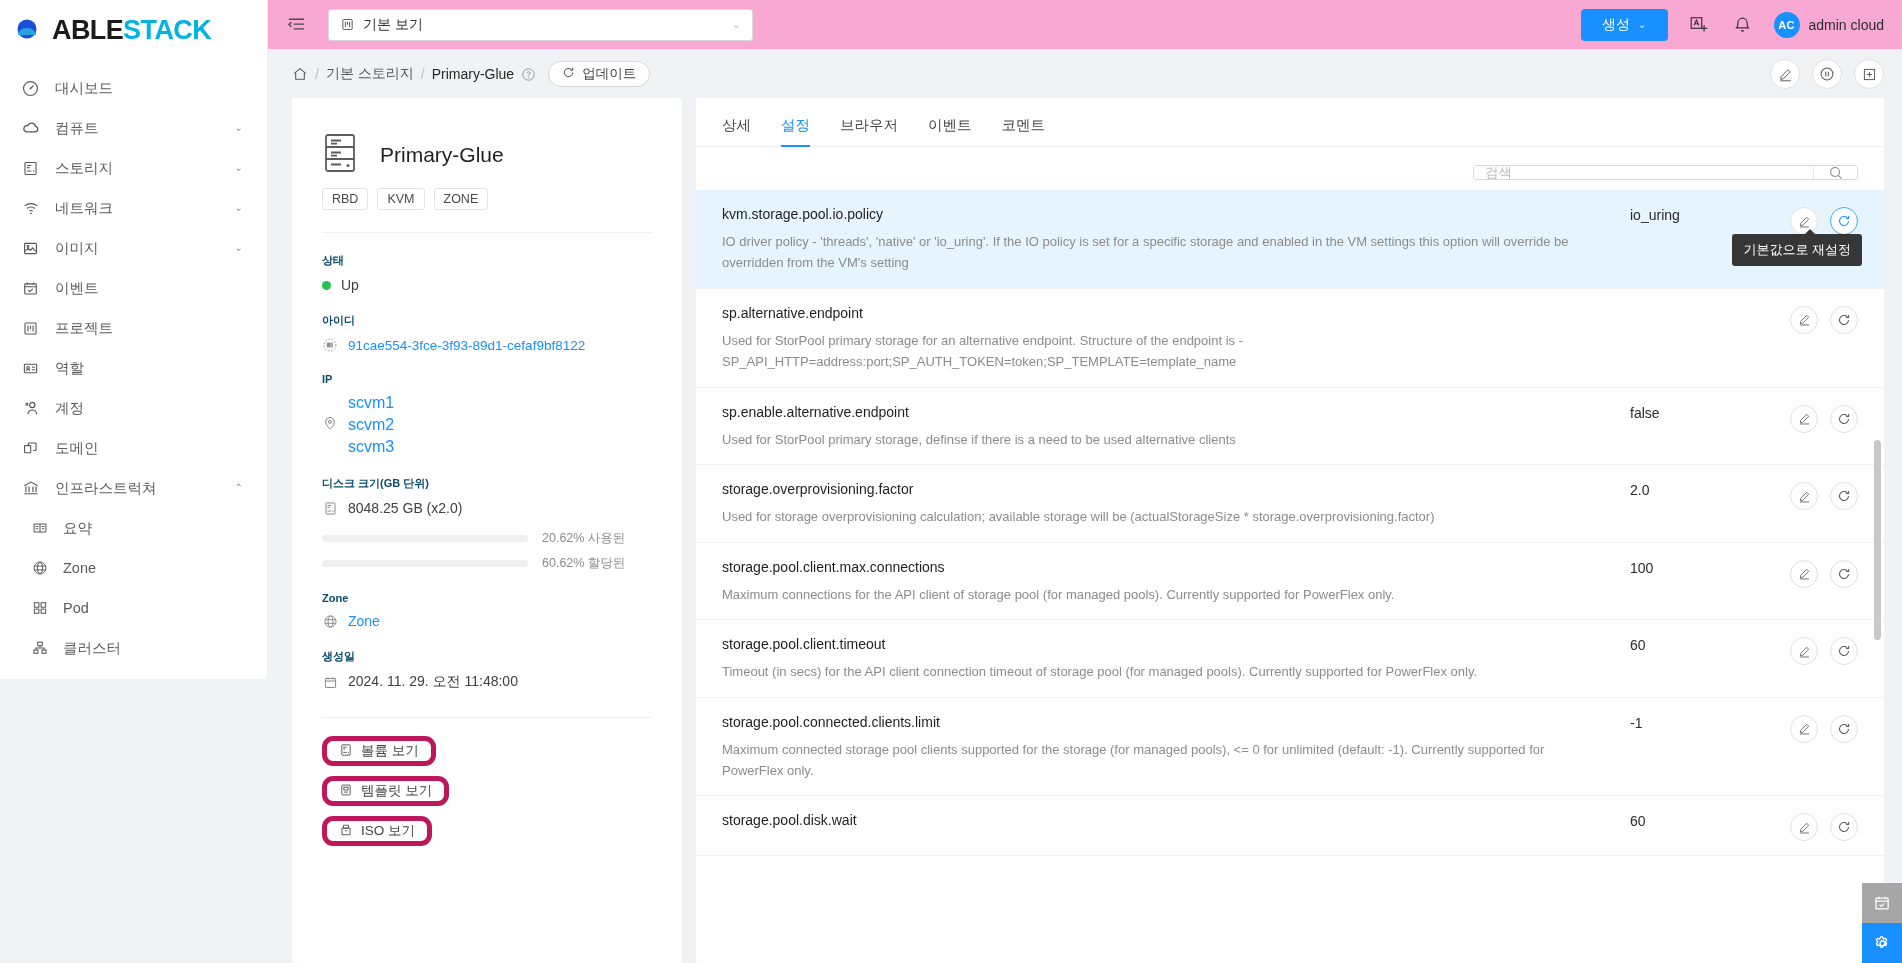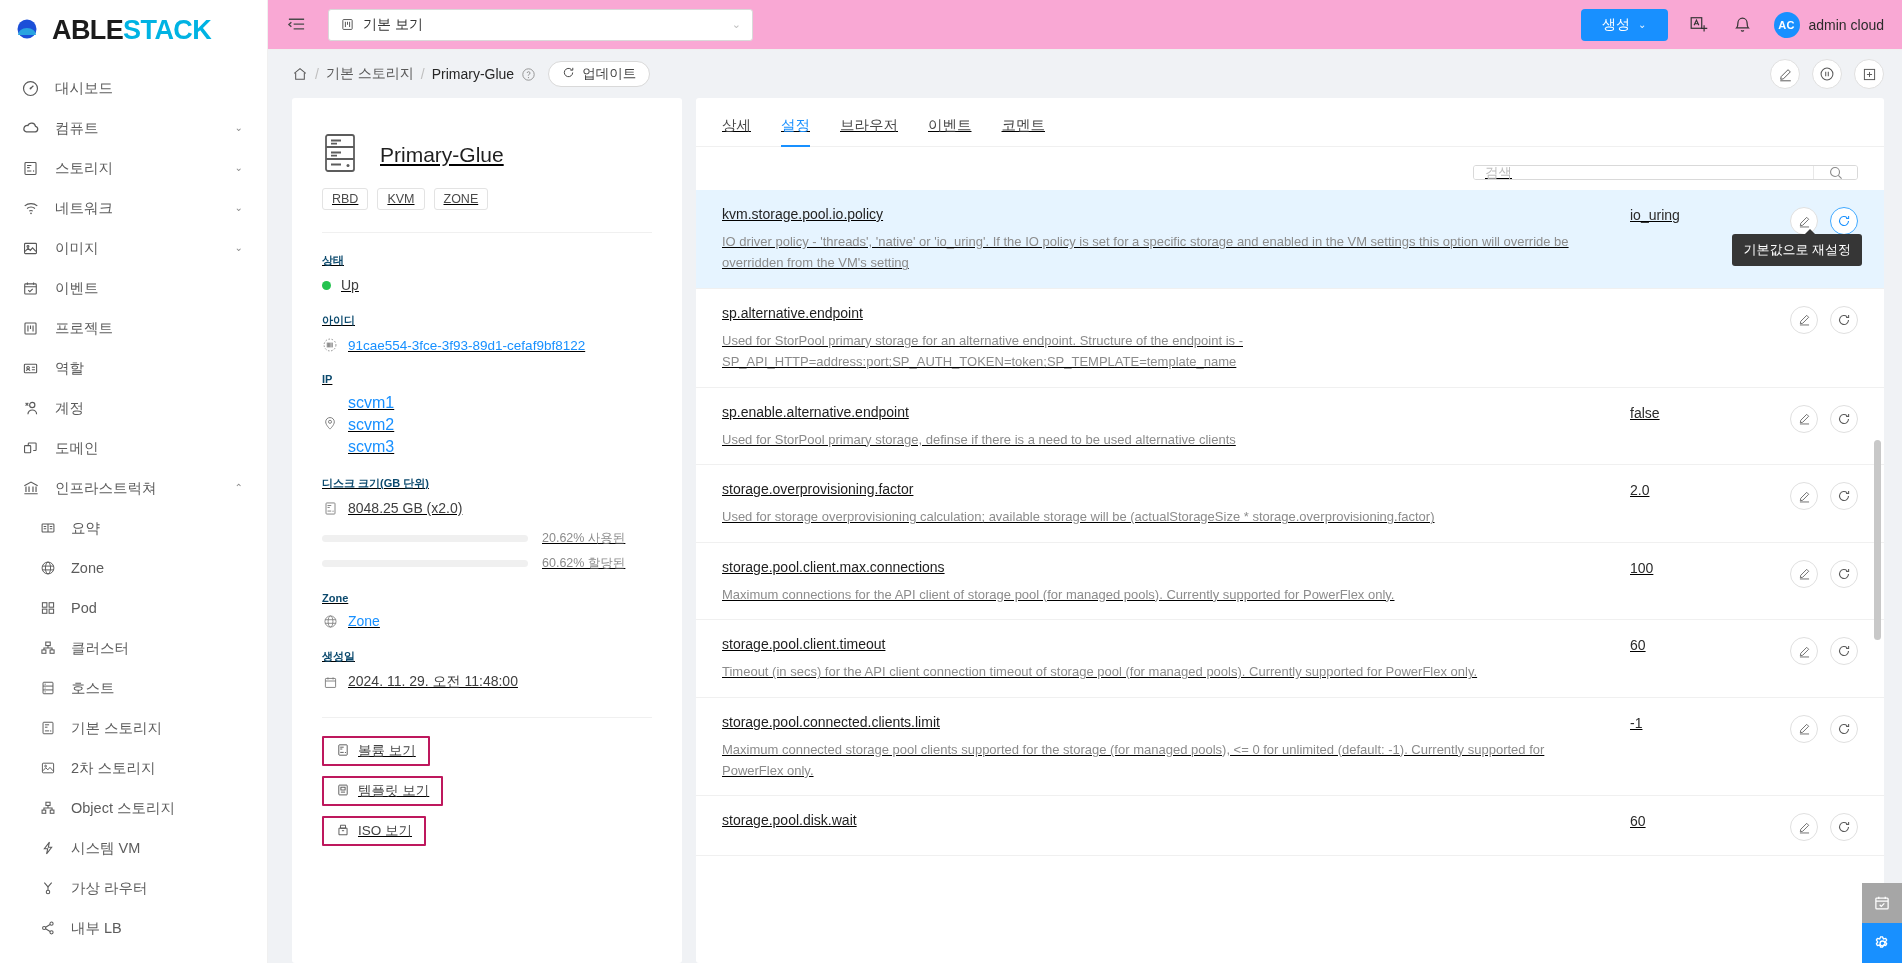--- a/index.html
+++ b/index.html
@@ -6,41 +6,41 @@
   html, body {
     width: 1902px; height: 963px;
     font-family: "Liberation Sans", "DejaVu Sans", sans-serif;
     background: #f0f2f5; overflow: hidden;
     -webkit-font-smoothing: antialiased;
   }
   .app { display: flex; width: 1902px; height: 963px; }
 
   
   .sidebar {
-    width: 268px; min-width: 268px; height: 963px;
+    width: 268px; min-width: 268px; height: 679px;
     background: #ffffff; border-right: 1px solid #f0f0f0;
     overflow: hidden; position: relative;
   }
   .logo-wrap { height: 60px; display: flex; align-items: center; padding-left: 16px; }
   .logo-cloud { position: relative; width: 34px; height: 24px; margin-right: 2px; }
   .logo-cloud svg { display:block; }
   .logo-text { font-size: 27px; font-weight: 700; letter-spacing: -0.6px; line-height: 1; }
   .logo-dark { color: #1b1b1b; }
   .logo-cy { color: #00b3e3; }
 
   .nav { padding-top: 8px; }
   .nav-item {
     display: flex; align-items: center; height: 40px;
     padding: 0 24px 0 22px; color: #5c5c5c; font-size: 14.5px;
     cursor: pointer; position: relative;
   }
   .nav-item .ico { width: 22px; min-width:22px; display:flex; align-items:center; justify-content:flex-start; color:#595959; }
   .nav-item .lbl { margin-left: 11px; flex: 1; white-space: nowrap; }
   .nav-item .chev { color: #8c8c8c; font-size: 10px; line-height: 1; }
-  .nav-item.sub { padding-left: 40px; font-size: 14.5px; }
+  .nav-item.sub { padding-left: 32px; font-size: 14.5px; }
   .nav-item.sub .ico { width: 20px; min-width: 20px; }
 
   
   .main { flex: 1; height: 963px; display: flex; flex-direction: column; background: #f0f2f5; overflow: hidden; }
 
   .topbar {
     height: 50px; background: #f9a8d4; display: flex; align-items: center;
     padding: 0 18px 0 14px; border-bottom: 1px solid #f0f0f0; flex-shrink: 0;
   }
   .collapse-btn { width: 28px; height: 28px; display: flex; align-items: center; justify-content: center; color: #4a4a4a; cursor: pointer; }
@@ -82,21 +82,21 @@
   }
   .crumb-actions { margin-left: auto; display: flex; align-items: center; gap: 12px; }
   .round-act {
     width: 30px; height: 30px; border-radius: 50%; border: 1px solid #e0e0e0; background: #fff;
     display: flex; align-items: center; justify-content: center; color: #595959; cursor: pointer;
   }
 
   .content { flex: 1; display: flex; gap: 14px; padding: 0 18px 0 24px; overflow: hidden; }
 
   
-  .card { background: #fff; border-radius: 3px; text-decoration: underline; }
+  .card { background: #fff; border-radius: 3px; }
   .left-card { width: 390px; min-width: 390px; padding: 26px 30px 0 30px; overflow: hidden; }
   .lc-head { display: flex; align-items: center; gap: 22px; margin-top: 8px; }
   .lc-title { font-size: 21px; color: #1f1f1f; font-weight: 400; }
   .tags { display: flex; gap: 9px; margin-top: 10px; }
   .tag { border: 1px solid #e3e3e3; border-radius: 3px; background:#fff; padding: 3px 9px; font-size: 12.5px; color: #4a4a4a; }
   .divider { height: 1px; background: #f0f0f0; margin: 22px 0 0 0; }
   .fld { margin-top: 20px; }
   .fld-label { font-size: 11px; font-weight: 700; color: #0c4a6e; margin-bottom: 9px; }
   .fld-row { display: flex; align-items: center; gap: 10px; font-size: 14px; color: #404040; }
   .fld-row .fi { color: #7a7a7a; display: flex; width: 16px; justify-content: center; }
@@ -106,21 +106,21 @@
   .ip-stack { display: flex; align-items: center; gap: 10px; }
   .ip-list { display: flex; flex-direction: column; gap: 4px; }
   .bar-block { margin-top: 14px; display: flex; flex-direction: column; gap: 8px; }
   .bar-line { display: flex; align-items: center; gap: 14px; }
   .bar-track { flex: 1; height: 7px; border-radius: 4px; background: #f0f0f0; overflow: hidden; }
   .bar-fill { height: 7px; border-radius: 4px; background: #1890ff; }
   .bar-lbl { font-size: 12.5px; color: #8c8c8c; white-space: nowrap; width: 110px; }
   .lc-divider2 { height:1px; background:#f0f0f0; margin: 26px 0 0 0; }
   .btn-stack { display: flex; flex-direction: column; gap: 10px; margin-top: 18px; }
   .ghost-btn {
-    align-self: flex-start; height: 30px; border: 2px solid #be185d; border-radius: 1px; background: #fff;
+    align-self: flex-start; height: 30px; border: 5px solid #be185d; border-radius: 11px; background: #fff;
     display: flex; align-items: center; gap: 8px; padding: 0 12px; font-size: 13.5px; color: #434343; cursor: pointer;
   }
 
   
   .right-card { flex: 1; padding: 0; overflow: hidden; display: flex; flex-direction: column; position: relative; }
   .tabs { display: flex; align-items: flex-end; gap: 30px; padding: 18px 26px 0 26px; border-bottom: 1px solid #f0f0f0; }
   .tab { padding-bottom: 11px; font-size: 14.5px; color: #474747; cursor: pointer; position: relative; }
   .tab.active { color: #1890ff; }
   .tab.active:after { content:''; position: absolute; left: 0; right: 0; bottom: -1px; height: 2px; background: #1890ff; }
 

